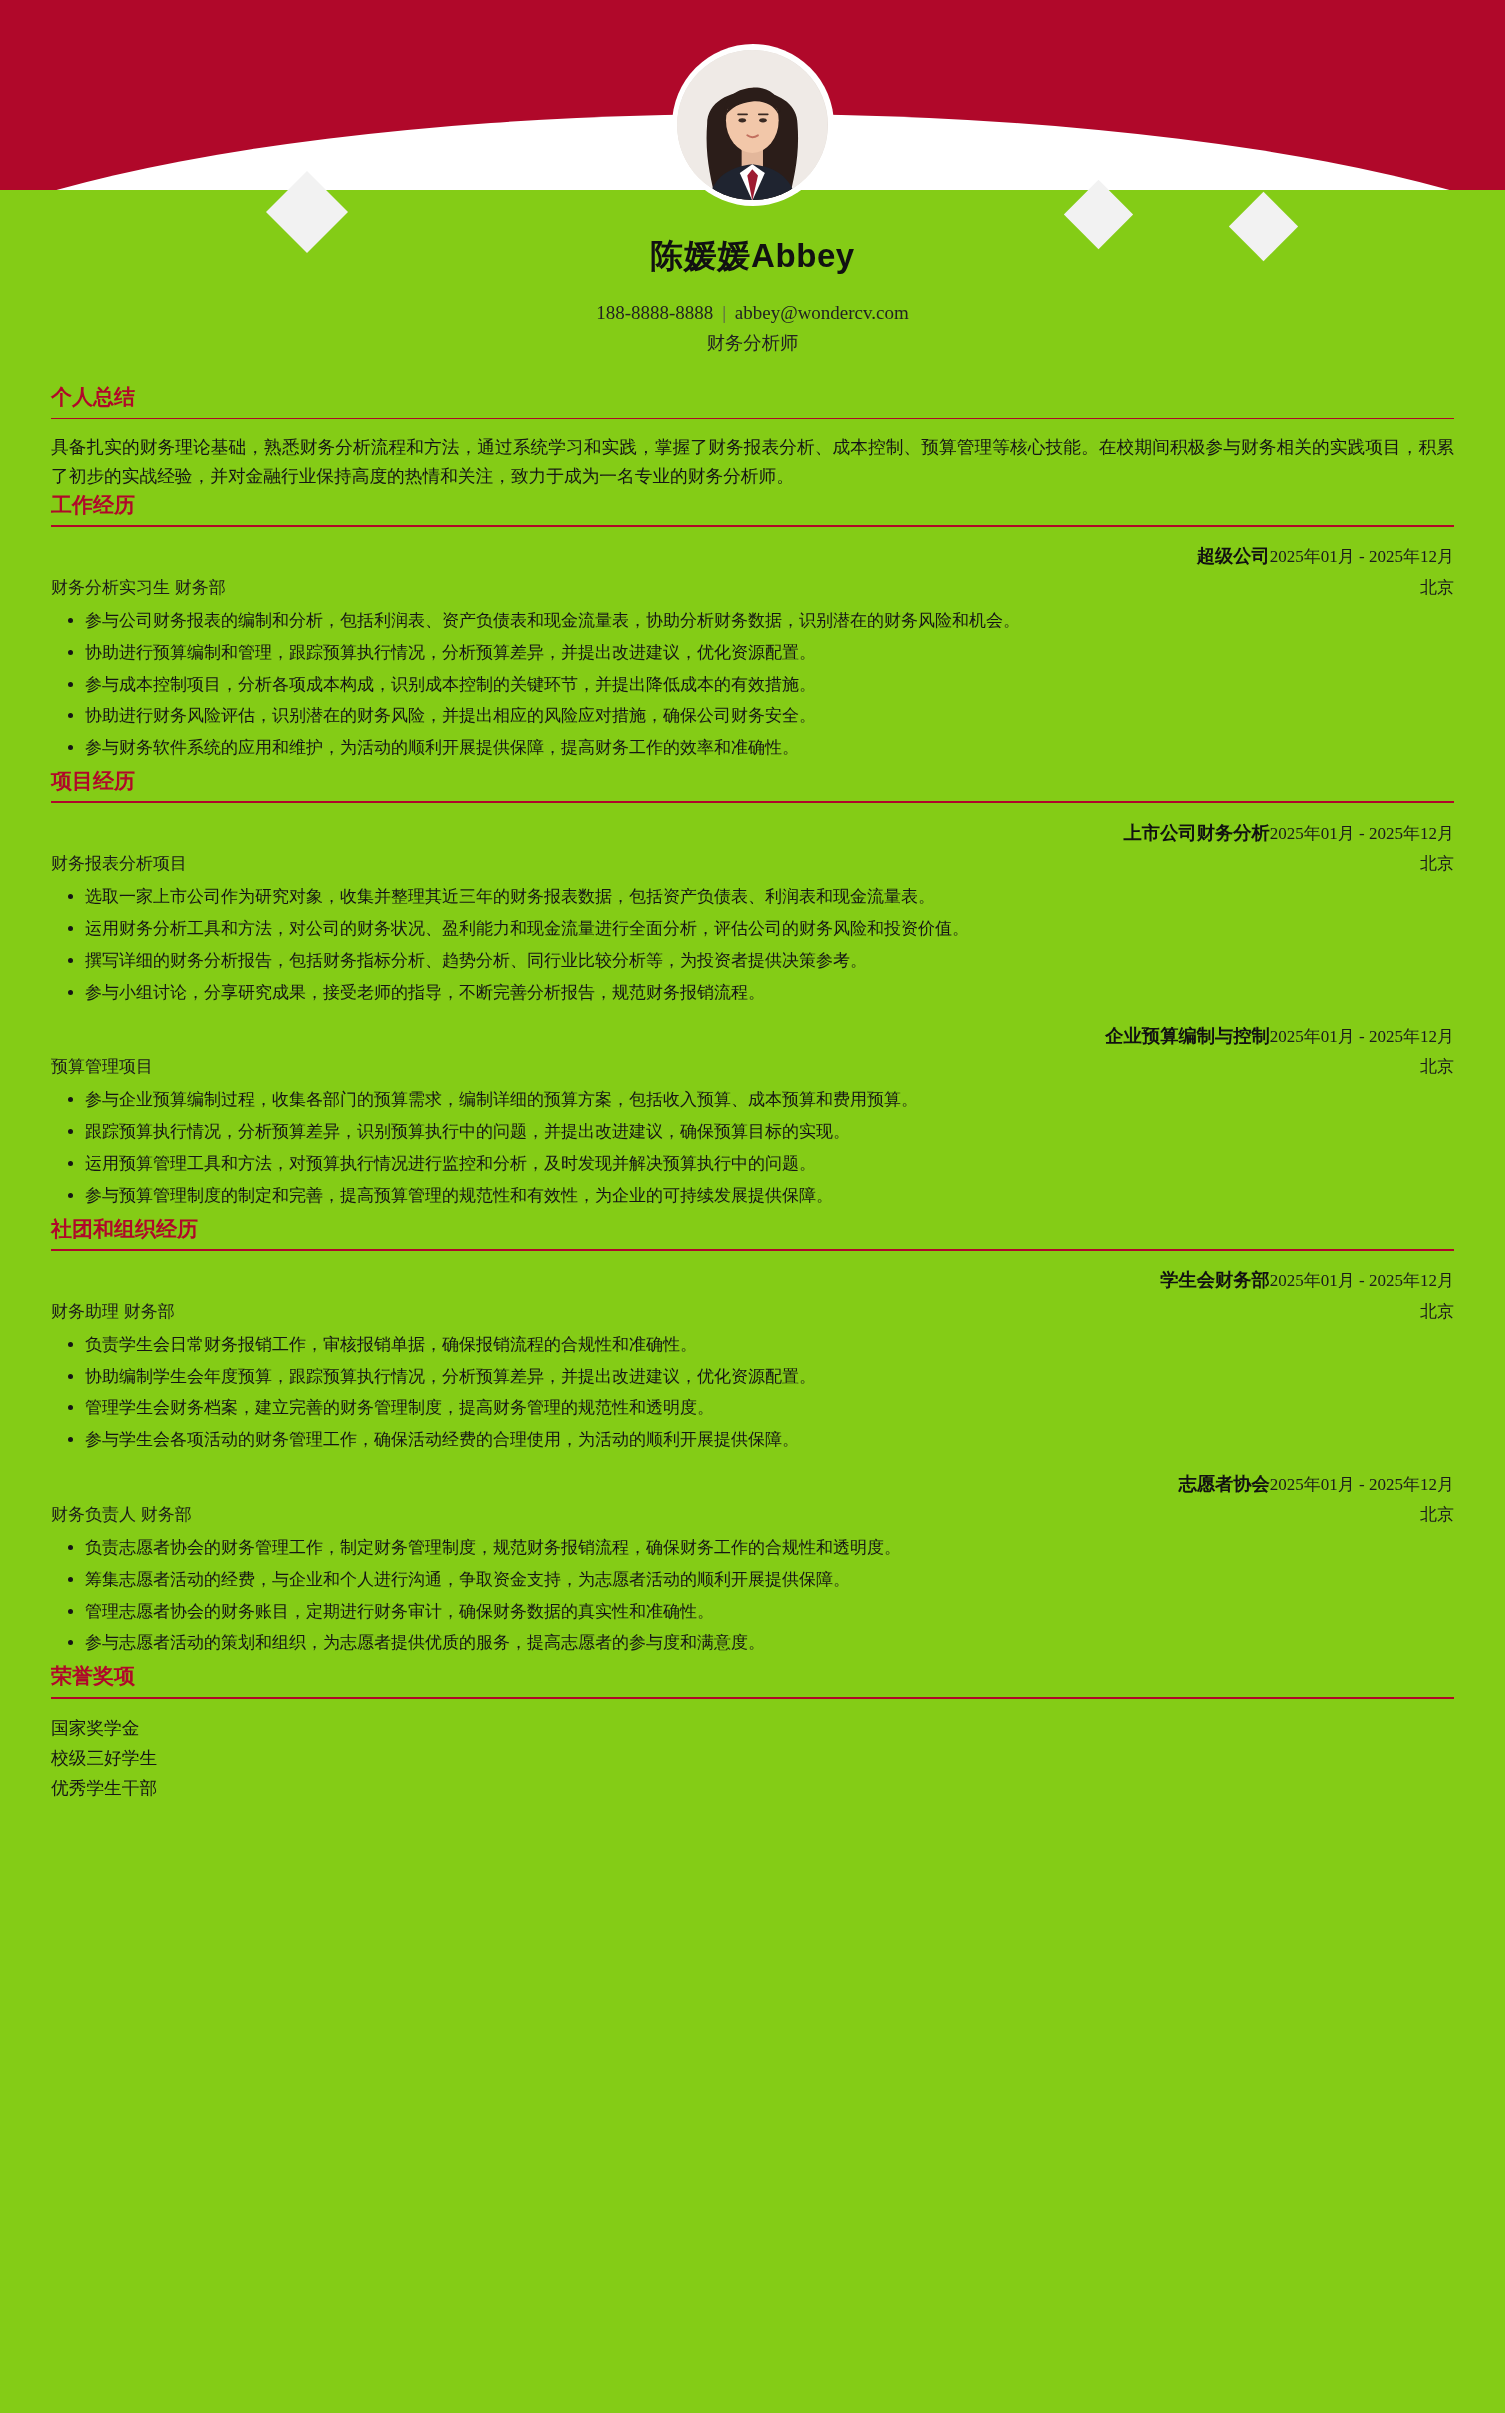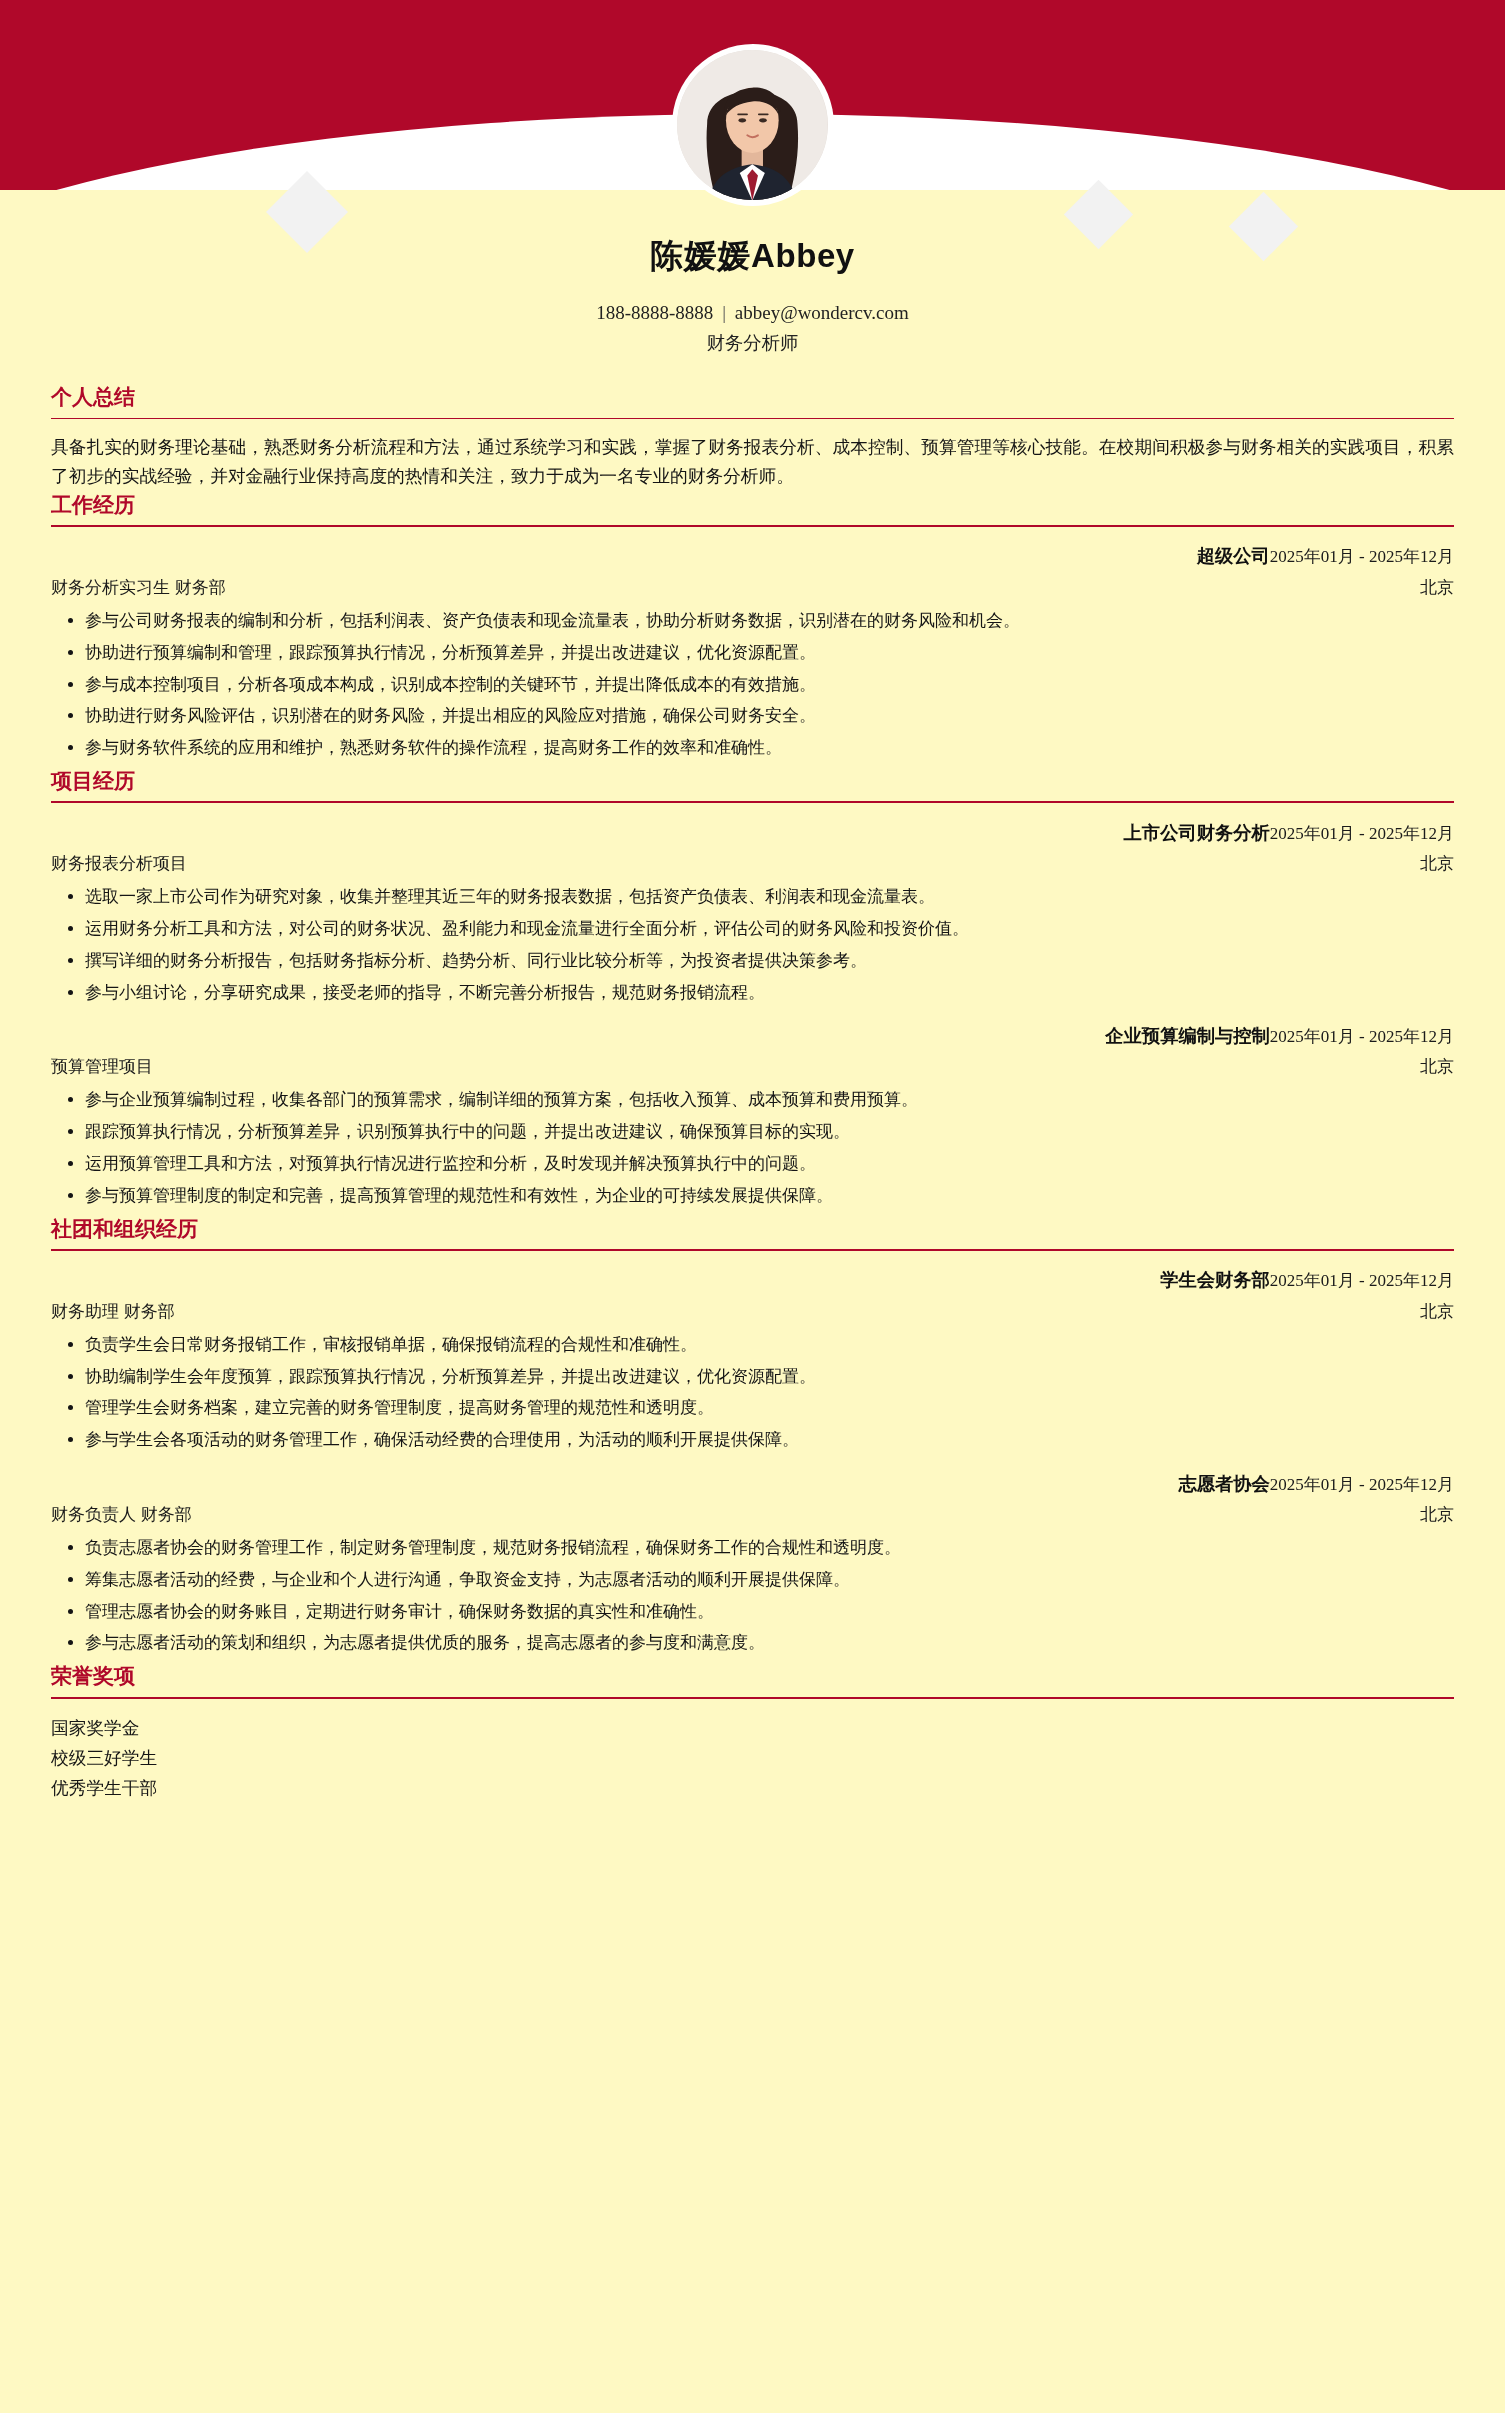--- a/index.html
+++ b/index.html
@@ -10,21 +10,21 @@
   body {
     width: 1505px;
     font-family: "Liberation Sans", sans-serif;
     color: #1a1a1a;
     -webkit-font-smoothing: antialiased;
   }
   .page {
     position: relative;
     width: 1505px;
     min-height: 2413px;
-    background: #fef9c3;
+    background: #84cc16;
     overflow: hidden;
   }
 
   
   .banner {
     position: relative;
     height: 190px;
     background: #b0082a;
     overflow: hidden;
   }
@@ -263,21 +263,21 @@
         </div>
         <div class="entry-row2">
           <div class="entry-sub">财务分析实习生 财务部</div>
           <div class="entry-loc">北京</div>
         </div>
         <ul class="bullets">
           <li>参与公司财务报表的编制和分析，包括利润表、资产负债表和现金流量表，协助分析财务数据，识别潜在的财务风险和机会。</li>
           <li>协助进行预算编制和管理，跟踪预算执行情况，分析预算差异，并提出改进建议，优化资源配置。</li>
           <li>参与成本控制项目，分析各项成本构成，识别成本控制的关键环节，并提出降低成本的有效措施。</li>
           <li>协助进行财务风险评估，识别潜在的财务风险，并提出相应的风险应对措施，确保公司财务安全。</li>
-          <li>参与财务软件系统的应用和维护，熟悉财务软件的操作流程，提高财务工作的效率和准确性。</li>
+          <li>参与财务软件系统的应用和维护，为活动的顺利开展提供保障，提高财务工作的效率和准确性。</li>
         </ul>
       </div>
     </div>
 
     <div class="section">
       <div class="sec-title">项目经历</div>
       <div class="sec-rule"></div>
 
       <div class="entry">
         <div class="entry-row">

